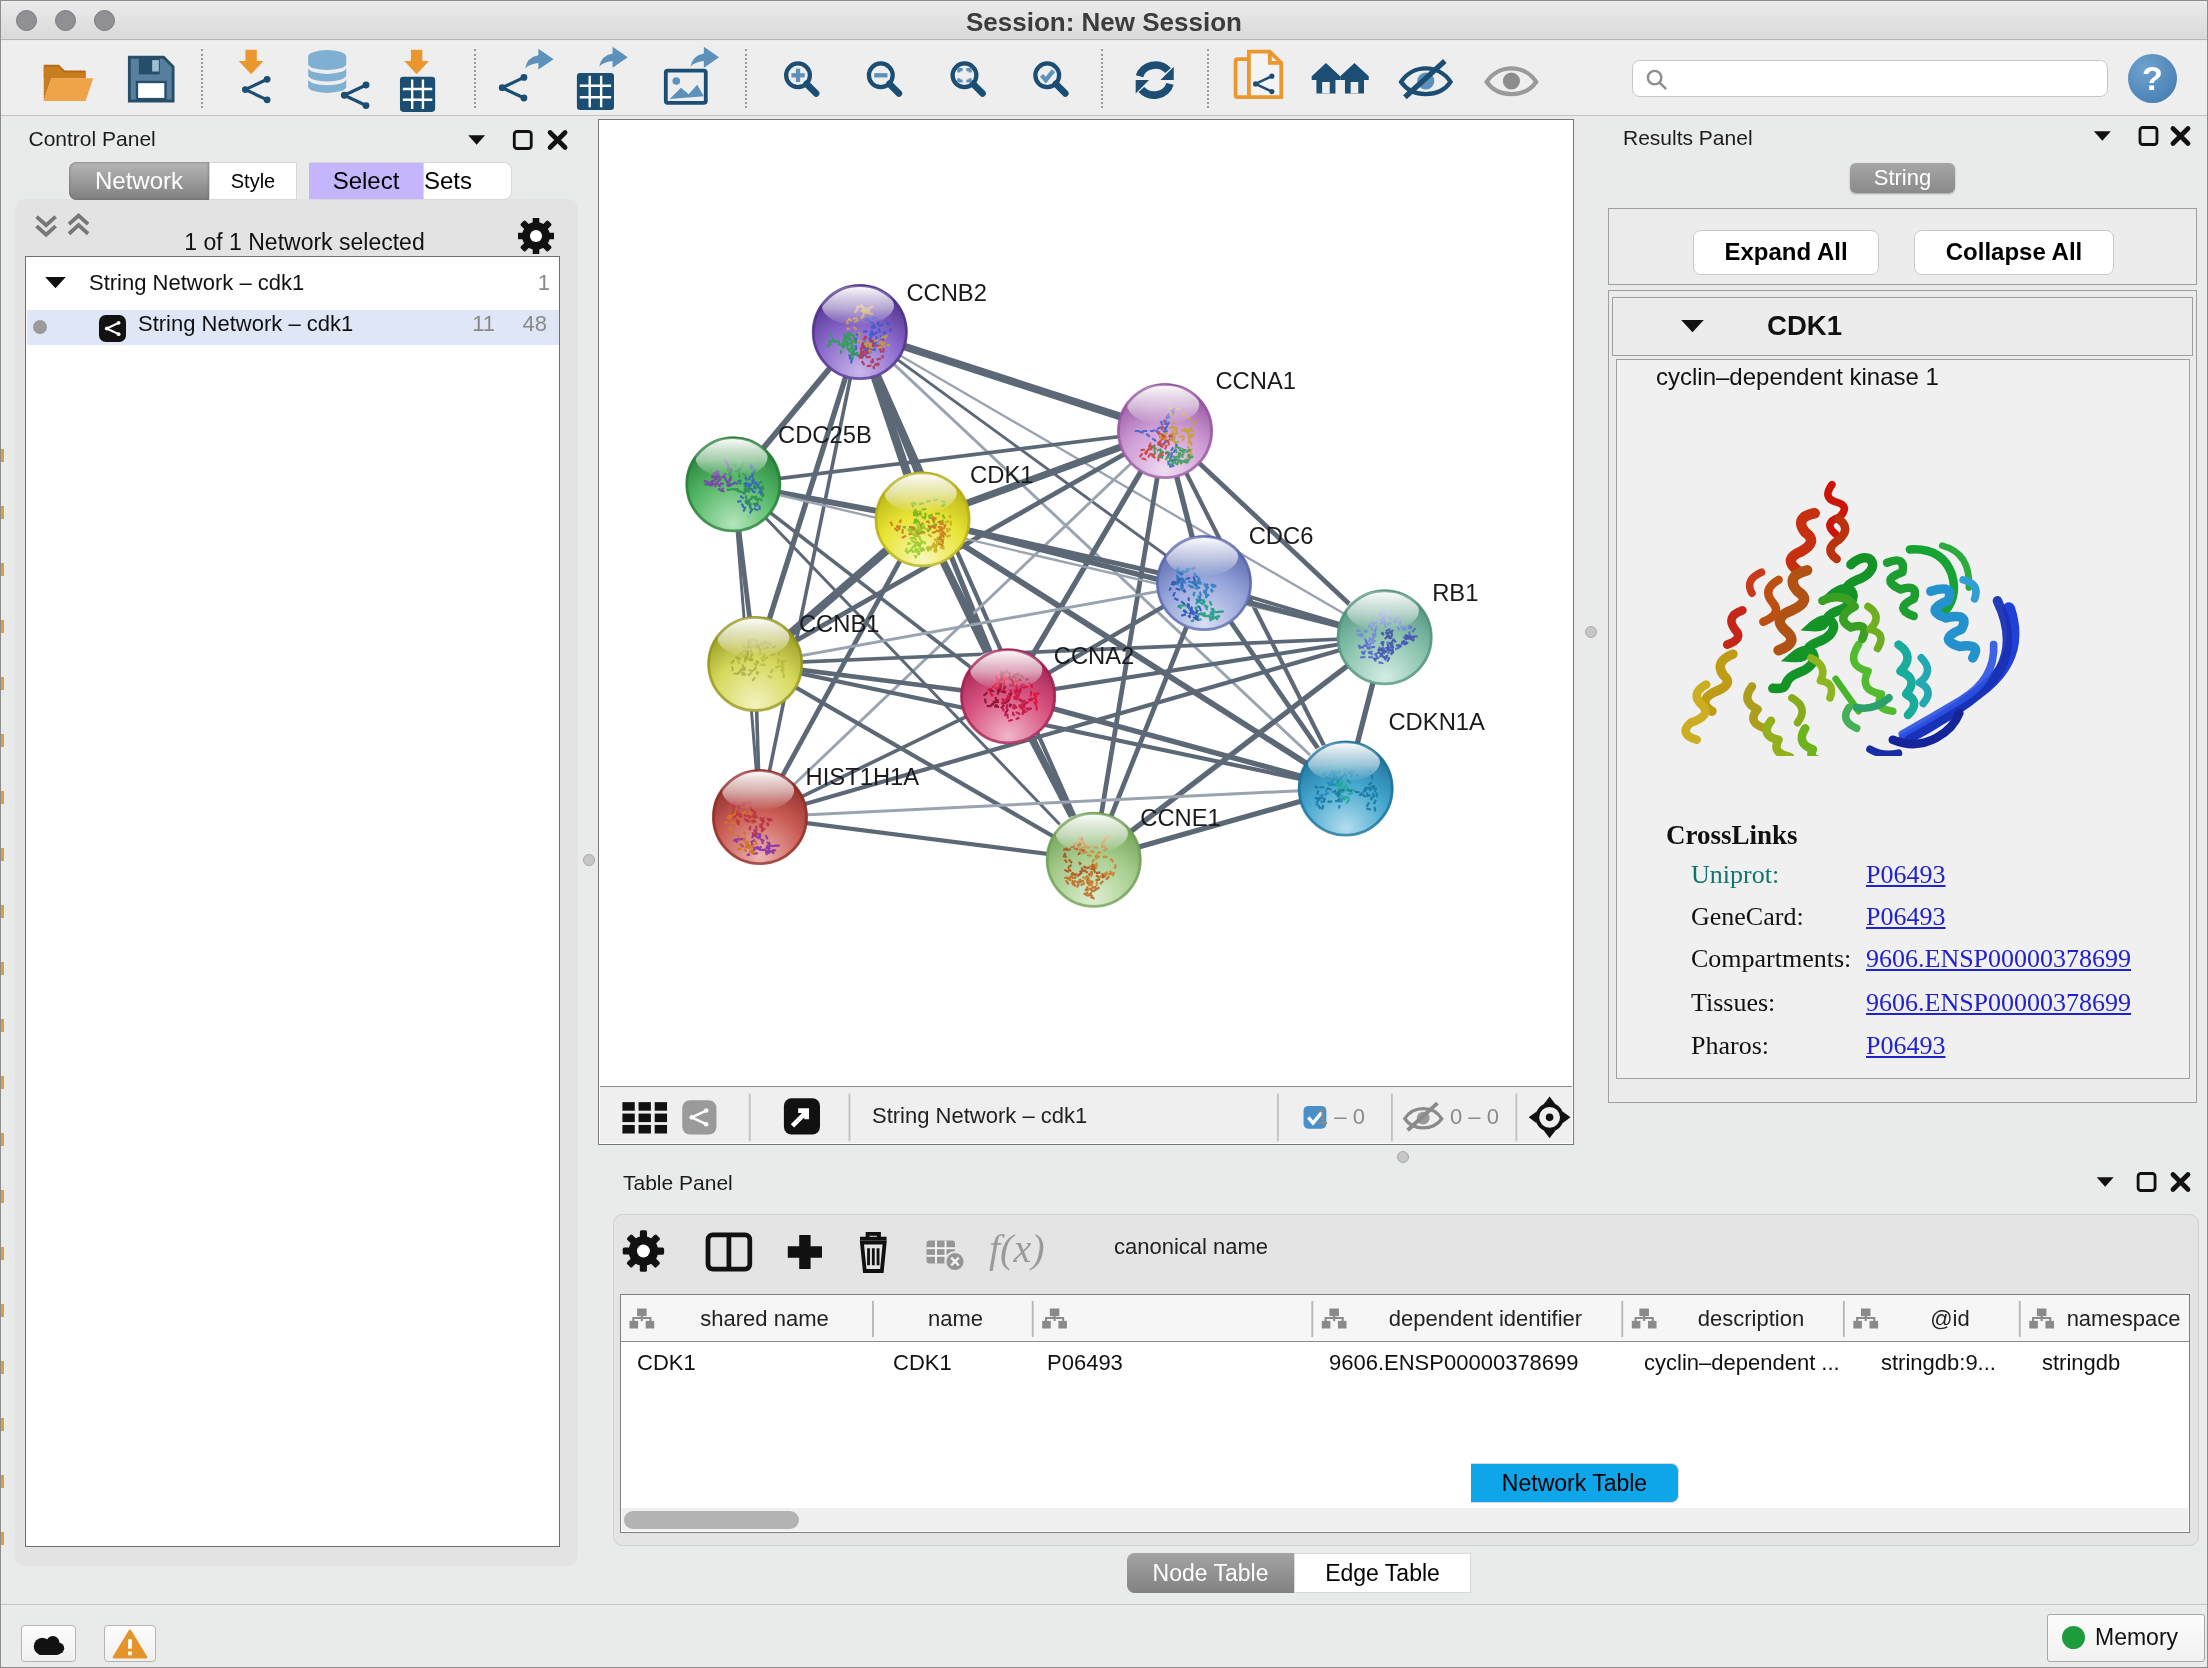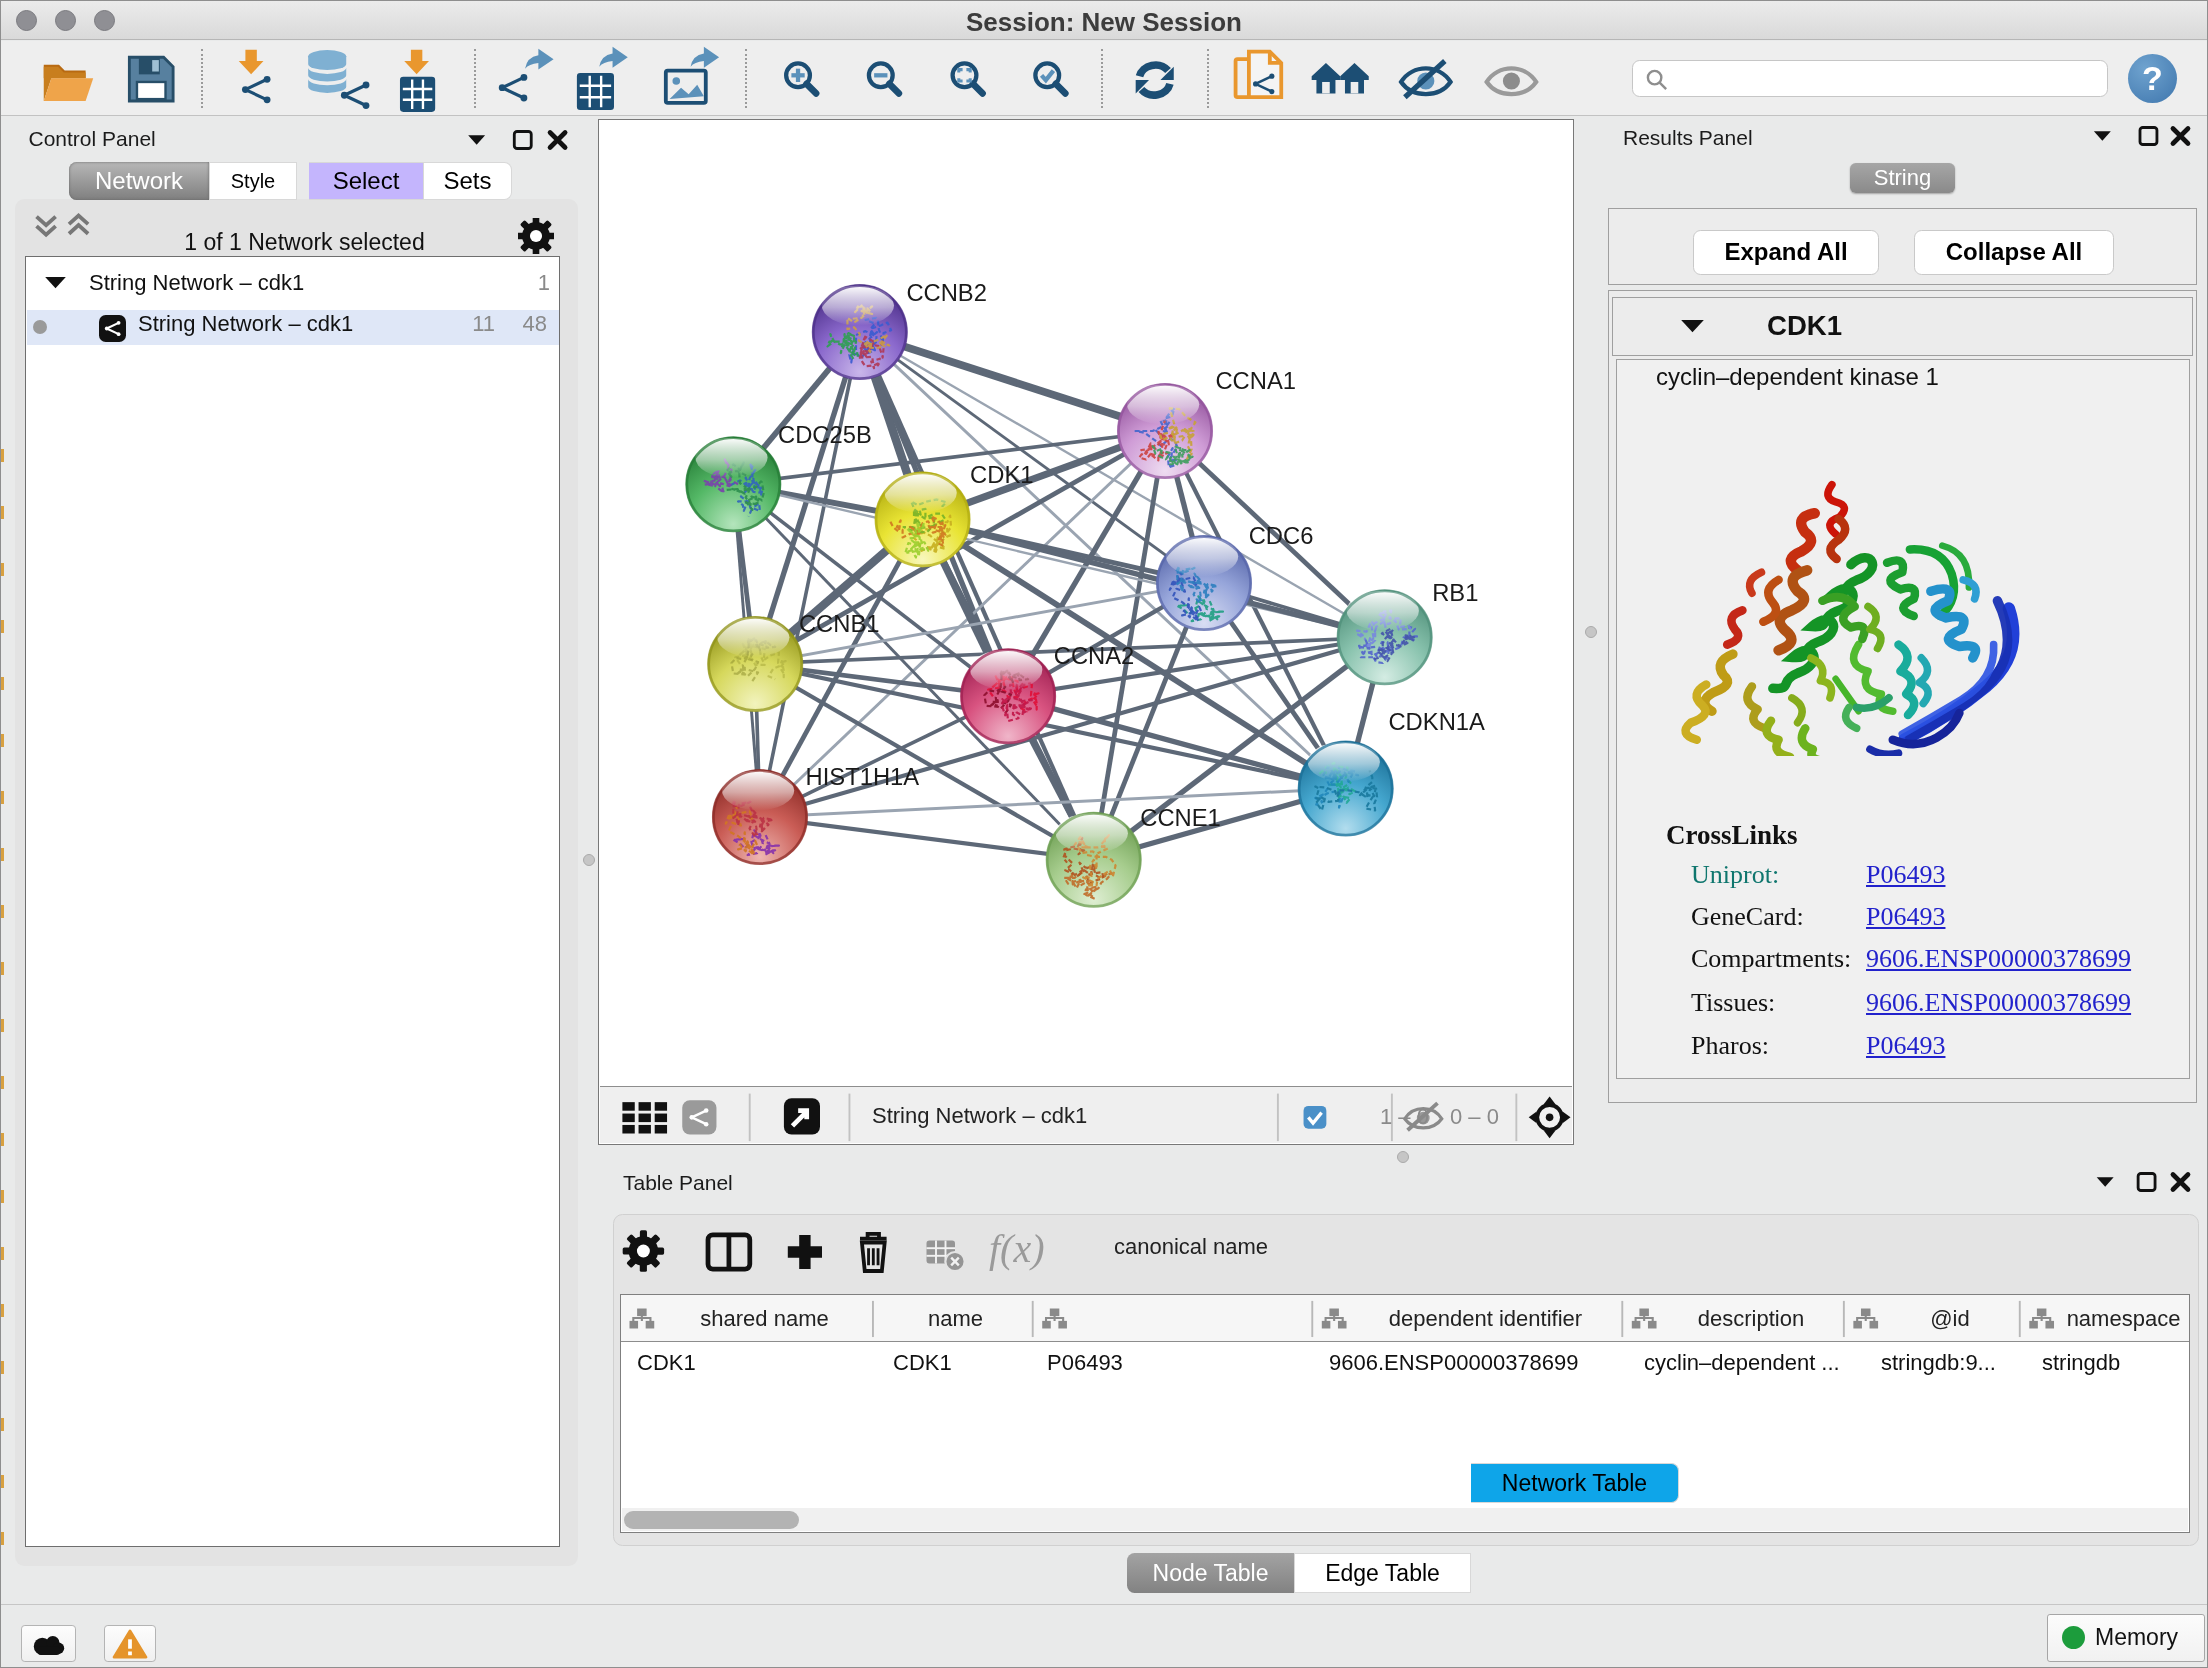--- a/index.html
+++ b/index.html
@@ -138,21 +138,21 @@
 <div class="abs hdr" style="left:28.5px;top:127px">Control Panel</div>
 <svg style="position:absolute;left:457px;top:124px" width="124" height="32" viewBox="0 0 130 34">
     <path d="M11,12 h18 l-9,10 z" fill="#111"></path>
     <rect x="60" y="8" width="18" height="18" rx="3" fill="none" stroke="#111" stroke-width="3"></rect>
     <path d="M98,9 l16,16 M114,9 l-16,16" stroke="#111" stroke-width="5" stroke-linecap="round"></path>
   </svg>
 <div class="abs" style="left:15px;top:199px;width:563px;height:1367px;background:#e3e3e3;border-radius:9.5px"></div>
 <div class="abs" style="left:69px;top:162px;width:140px;height:38px;background:linear-gradient(#b7b7b7,#7f7f7f);border-radius:7.6px 0 0 7.6px;color:#fff;font-size:24px;text-align:center;line-height:38px;box-shadow:inset 0 0 2.9px #666">Network</div>
 <div class="abs" style="left:209px;top:162px;width:88px;height:38px;background:#fff;font-size:20px;text-align:center;line-height:36px;border:1px solid #d8d8d8">Style</div>
 <div class="abs" style="left:309px;top:162px;width:115px;height:38px;background:#c4b5fd;font-size:24px;text-align:center;line-height:36px;border:1px solid #d8d8d8;border-left:none">Select</div>
-<div class="abs" style="left:424px;top:162px;width:88px;height:38px;background:#fff;font-size:24px;text-align:center;line-height:36px;border-radius:0 7.6px 7.6px 0;border:1px solid #d8d8d8;border-left:none">Sets</div>
+<div class="abs" style="left:424px;top:162px;width:88px;height:38px;background:#fff;font-size:24px;line-height:36px;border-radius:0 7.6px 7.6px 0;border:1px solid #d8d8d8;border-left:none">Sets</div>
 <svg style="position:absolute;left:27px;top:204px" width="105" height="48" viewBox="0 0 110 50">
     <path d="M10,13 l10,9 l10,-9 M10,23 l10,9 l10,-9" fill="none" stroke="#777" stroke-width="4"></path>
     <path d="M44,21 l10,-9 l10,9 M44,31 l10,-9 l10,9" fill="none" stroke="#777" stroke-width="4"></path>
   </svg>
 <div class="abs" style="left:105px;top:229px;width:399px;text-align:center;font-size:23px;color:#111">1 of 1 Network selected</div>
 <svg style="position:absolute;left:518px;top:218px" width="36" height="36" viewBox="0 0 38 38">
     <rect x="-3.5" y="-20.5" width="7.0" height="9.9" rx="1.6" fill="#111" transform="translate(19,19) rotate(0)"></rect>
     <rect x="-3.5" y="-20.5" width="7.0" height="9.9" rx="1.6" fill="#111" transform="translate(19,19) rotate(45)"></rect>
     <rect x="-3.5" y="-20.5" width="7.0" height="9.9" rx="1.6" fill="#111" transform="translate(19,19) rotate(90)"></rect>
     <rect x="-3.5" y="-20.5" width="7.0" height="9.9" rx="1.6" fill="#111" transform="translate(19,19) rotate(135)"></rect>
@@ -477,21 +477,21 @@
     </g>
     <line x1="964" y1="8" x2="964" y2="58" stroke="#c2c2c2" stroke-width="2"></line>
     <circle cx="999" cy="33" r="13" fill="none" stroke="#111" stroke-width="4"></circle>
     <path d="M999,11 l6,8 h-12 z" fill="#111"></path>
     <path d="M999,55 l6,-8 h-12 z" fill="#111"></path>
     <path d="M977,33 l8,6 v-12 z" fill="#111"></path>
     <path d="M1021,33 l-8,6 v-12 z" fill="#111"></path>
     <circle cx="999" cy="33" r="4" fill="#111"></circle>
   </svg>
 <div class="abs" style="left:872px;top:1103px;font-size:22px;color:#222">String Network – cdk1</div>
-<div class="abs" style="left:1380px;top:1104px;font-size:22px;color:#8a8a8a">1 – 0</div>
+<div class="abs" style="left:1316px;top:1104px;font-size:22px;color:#8a8a8a">1 – 0</div>
 <div class="abs" style="left:1450px;top:1104px;font-size:22px;color:#8a8a8a">0 – 0</div>
 <div class="abs" style="left:583px;top:854px;width:12.4px;height:12.4px;border-radius:50%;background:#c6c6c6;border:1px solid #aaa"></div>
 <div class="abs" style="left:1585px;top:626px;width:12.4px;height:12.4px;border-radius:50%;background:#c6c6c6;border:1px solid #aaa"></div>
 <div class="abs" style="left:1397px;top:1151px;width:12.4px;height:12.4px;border-radius:50%;background:#c6c6c6;border:1px solid #aaa"></div>
 <div class="abs hdr" style="left:1623px;top:126px">Results Panel</div>
 <svg style="position:absolute;left:2078px;top:120px" width="124" height="32" viewBox="0 0 130 34">
     <path d="M16,12 h18 l-9,10 z" fill="#111"></path>
     <rect x="65" y="8" width="18" height="18" rx="3" fill="none" stroke="#111" stroke-width="3"></rect>
     <path d="M100,9 l16,16 M116,9 l-16,16" stroke="#111" stroke-width="5" stroke-linecap="round"></path>
   </svg>

